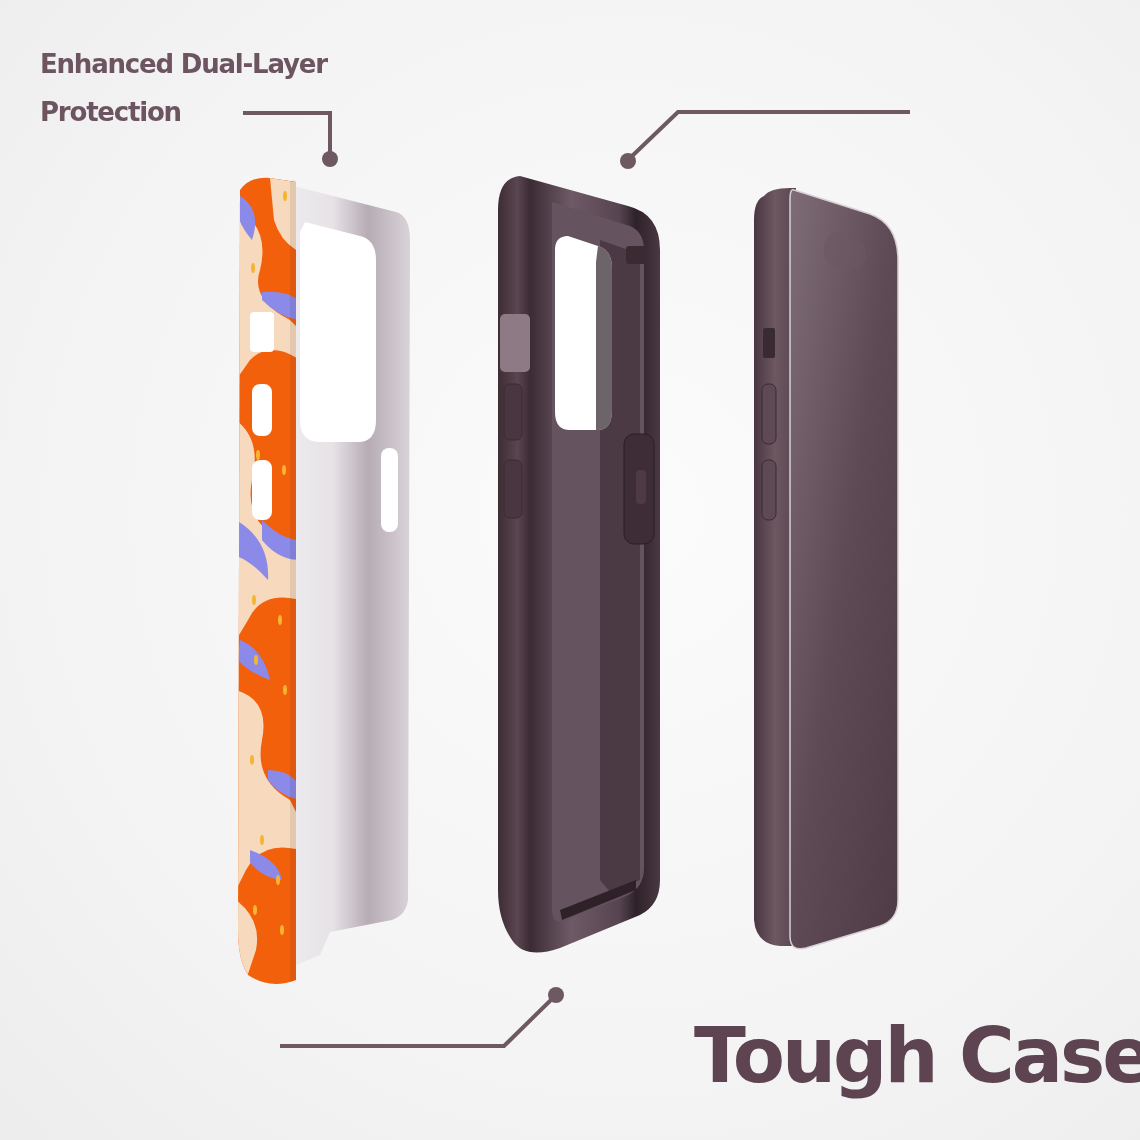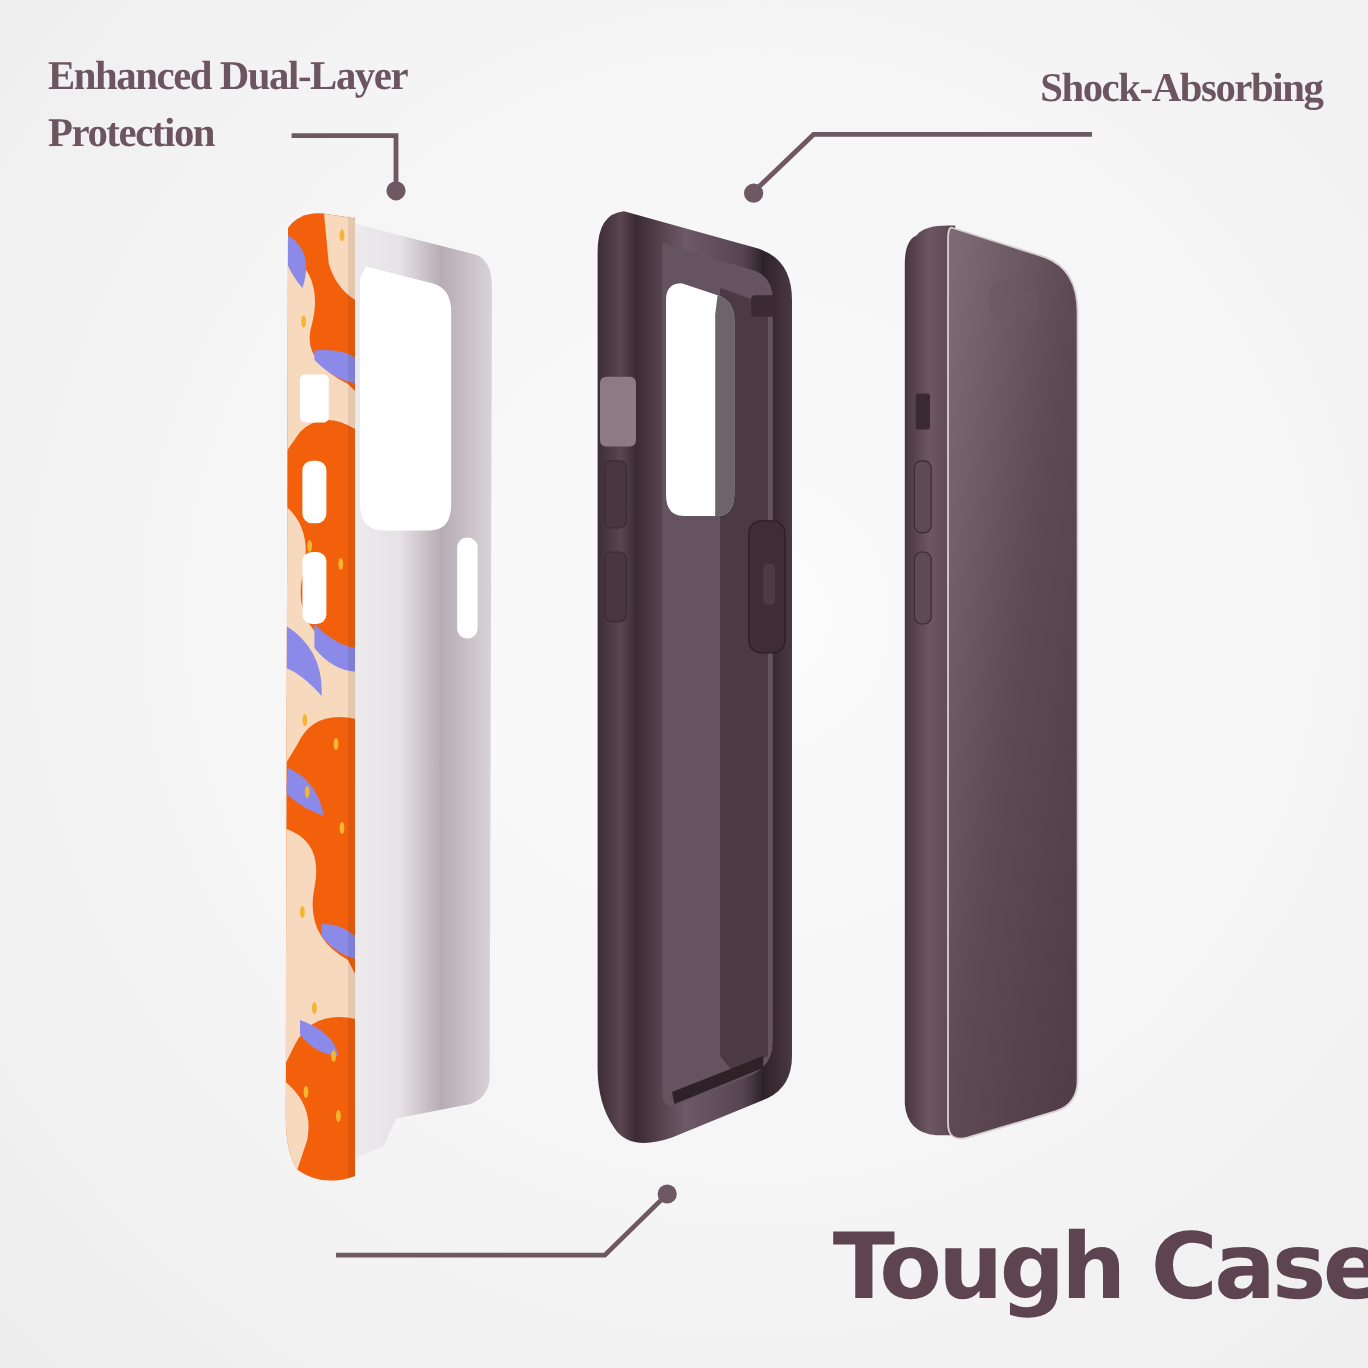--- a/index.html
+++ b/index.html
@@ -3,39 +3,38 @@
 <meta charset="utf-8">
 <style>
   html, body { margin:0; padding:0; }
   body {
     width:1140px; height:1140px; overflow:hidden; position:relative;
     background: radial-gradient(ellipse at 55% 45%, #fbfbfb 0%, #f5f5f5 55%, #ededed 100%);
     font-family: "DejaVu Sans", sans-serif;
   }
   .label {
     position:absolute; color:#6c5560; font-weight:bold; letter-spacing:-1.2px;
-    font-size:34px; line-height:48px; white-space:nowrap;font-family:Liberation Serif, serif;
+    font-size:26px; line-height:48px; white-space:nowrap;
   }
   .label div { display:block; }
   .title {
     position:absolute; color:#5e4450; font-weight:bold; font-size:76px; letter-spacing:-3px;
     left:694px; top:1008px; line-height:96px; white-space:nowrap;
   }
   svg.overlay { position:absolute; left:0; top:0; }
 </style>
 </head>
 <body>
 
 <div class="label" style="left:40px; top:40px;">
   <div>Enhanced Dual-Layer</div>
   <div>Protection</div>
 </div>
 
 <div class="label" style="right:38px; top:50px; text-align:right;">
-  <div>Shock-Absorbing</div>
 </div>
 
 <div class="label" style="left:95px; top:1010px;">
 </div>
 
 <div class="title">Tough Case</div>
 
 <svg class="overlay" width="1140" height="1140" viewBox="0 0 1140 1140">
   <defs>
     <linearGradient id="shellInner" x1="0" x2="1" y1="0" y2="0">

